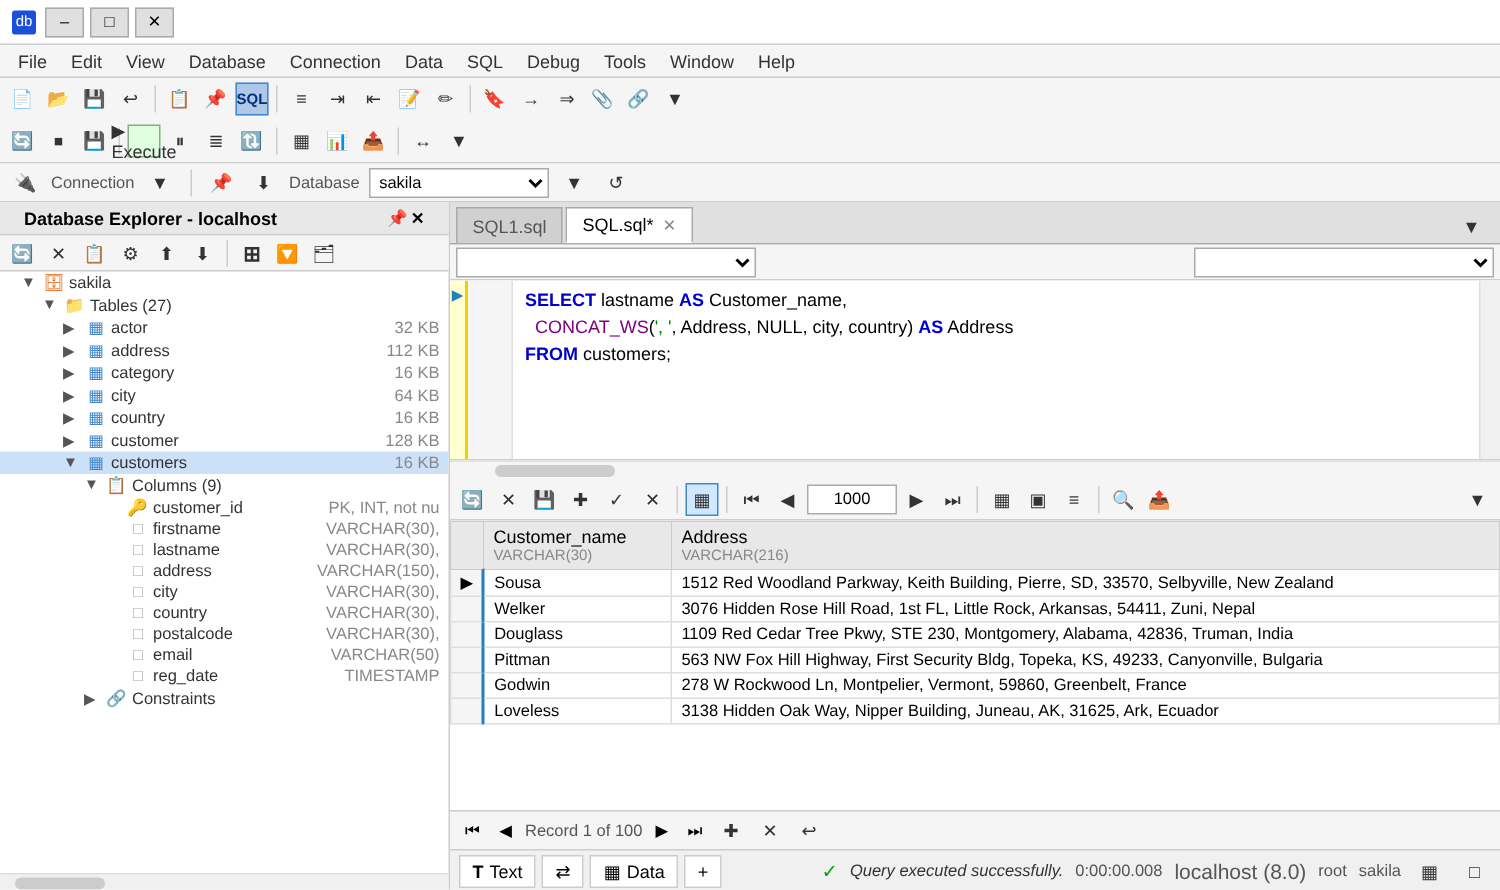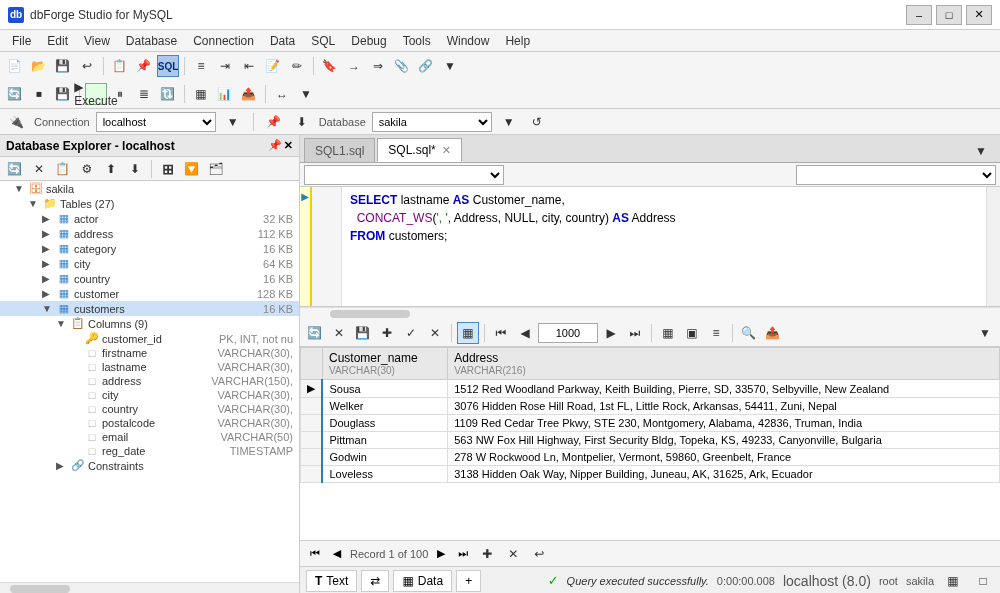--- a/index.html
+++ b/index.html
@@ -3,21 +3,21 @@
   <meta charset="utf-8">
   <style>
     * { box-sizing: border-box; margin: 0; padding: 0; font-family: 'Segoe UI', Arial, sans-serif; font-size: 12px; }
     body { width: 1000px; height: 593px; overflow: hidden; background: #f0f0f0; }
 
     
     .title-bar {
       height: 30px; background: #fff; display: flex; align-items: center;
       padding: 0 8px; border-bottom: 1px solid #ccc; user-select: none;
     }
-    .title-bar-icon { width: 16px; height: 16px; margin-right: 6px; background: #1d4ed8; border-radius: 2px; display: flex; align-items: center; justify-content: center; color: white; font-weight: bold; font-size: 10px; flex-shrink: 0; }
+    .title-bar-icon { width: 16px; height: 16px; margin-right: 6px; background: #1d4ed8; border-radius: 2px; display: flex; align-items: center; justify-content: center; color: white; font-weight: normal; font-size: 10px; flex-shrink: 0; }
     .title-bar-text { flex: 1; font-size: 12px; color: #333; }
     .title-bar-controls { display: flex; gap: 4px; }
     .title-btn { width: 26px; height: 20px; background: #e0e0e0; border: 1px solid #aaa; display: flex; align-items: center; justify-content: center; cursor: pointer; font-size: 11px; }
 
     
     .menu-bar {
       height: 22px; background: #f5f5f5; display: flex; align-items: center;
       padding: 0 4px; border-bottom: 1px solid #ccc;
     }
     .menu-item { padding: 2px 8px; cursor: pointer; font-size: 12px; color: #333; }
@@ -40,21 +40,21 @@
 
     
     .main-layout { display: flex; height: calc(593px - 30px - 22px - 28px - 28px - 26px); }
 
     
     .db-explorer {
       width: 300px; flex-shrink: 0; background: white; border-right: 1px solid #ccc;
       display: flex; flex-direction: column;
     }
     .panel-header {
-      background: #e8e8e8; padding: 3px 6px; font-size: 11px; font-weight: bold;
+      background: #e8e8e8; padding: 3px 16px; font-size: 11px; font-weight: bold;
       border-bottom: 1px solid #ccc; display: flex; align-items: center; justify-content: space-between;
       height: 22px;
     }
     .panel-toolbar { display: flex; align-items: center; padding: 2px 4px; gap: 2px; border-bottom: 1px solid #ccc; height: 24px; background: #f5f5f5; }
     .tree-area { flex: 1; overflow-y: auto; overflow-x: auto; }
     .tree-item { display: flex; align-items: center; padding: 1px 0; cursor: pointer; white-space: nowrap; }
     .tree-item.selected { background: #cce0f8; }
     .tree-indent { display: inline-block; width: 14px; flex-shrink: 0; }
     .tree-arrow { display: inline-block; width: 14px; flex-shrink: 0; font-size: 10px; color: #555; }
     .tree-icon { display: inline-block; width: 16px; flex-shrink: 0; text-align: center; font-size: 11px; }
@@ -106,21 +106,20 @@
     .bottom-tab { display: flex; align-items: center; gap: 4px; padding: 3px 8px; cursor: pointer; font-size: 11px; border: 1px solid #ccc; background: white; height: 22px; }
 
     .success-icon { color: #00aa00; font-size: 13px; }
     .right-panel-inner { display: flex; flex-direction: column; flex: 1; overflow: hidden; }
   </style>
 </head>
 <body>
 
 <div class="title-bar">
   <div class="title-bar-icon">db</div>
-  <span class="title-bar-text">dbForge Studio for MySQL</span>
   <div class="title-bar-controls">
     <div class="title-btn">–</div>
     <div class="title-btn">□</div>
     <div class="title-btn">✕</div>
   </div>
 </div>
 
 <div class="menu-bar">
 <div class="menu-item">File</div>
     <div class="menu-item">Edit</div>
@@ -174,23 +173,20 @@
     <div class="tb-btn">📤</div>
     <div class="tb-separator"></div>
     <div class="tb-btn">↔</div>
     <div class="tb-btn">▼</div>
   </div>
 </div>
 
 <div class="conn-bar">
   <div class="tb-btn">🔌</div>
   <span class="conn-label">Connection</span>
-  <select class="conn-select">
-    <option>localhost</option>
-  </select>
   <div class="tb-btn">▼</div>
   <div class="tb-separator"></div>
   <div class="tb-btn">📌</div>
   <div class="tb-btn">⬇</div>
   <span class="conn-label">Database</span>
   <select class="conn-select">
     <option>sakila</option>
   </select>
   <div class="tb-btn">▼</div>
   <div class="tb-btn">↺</div>

